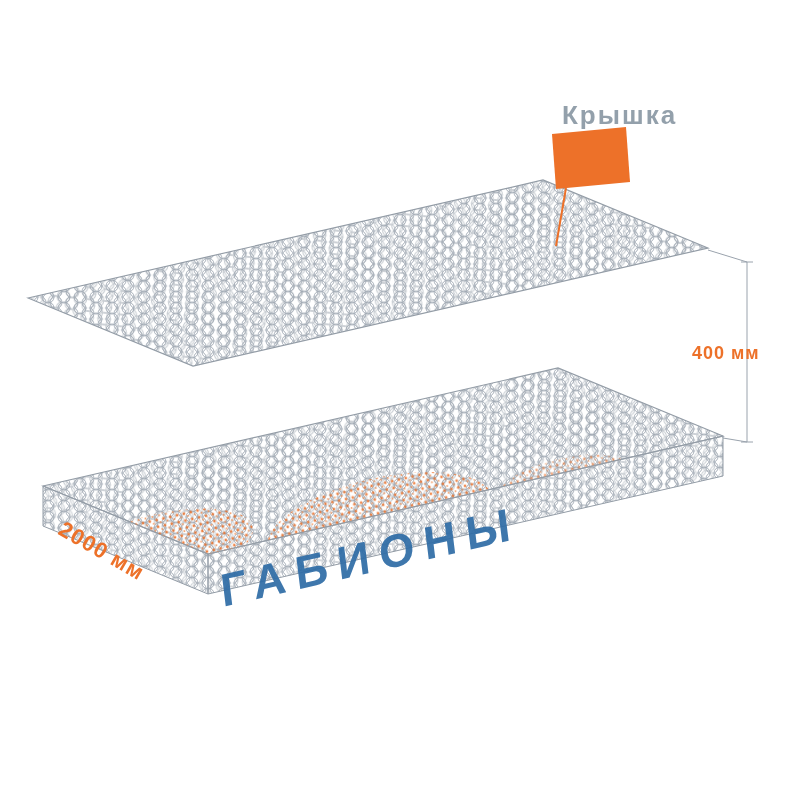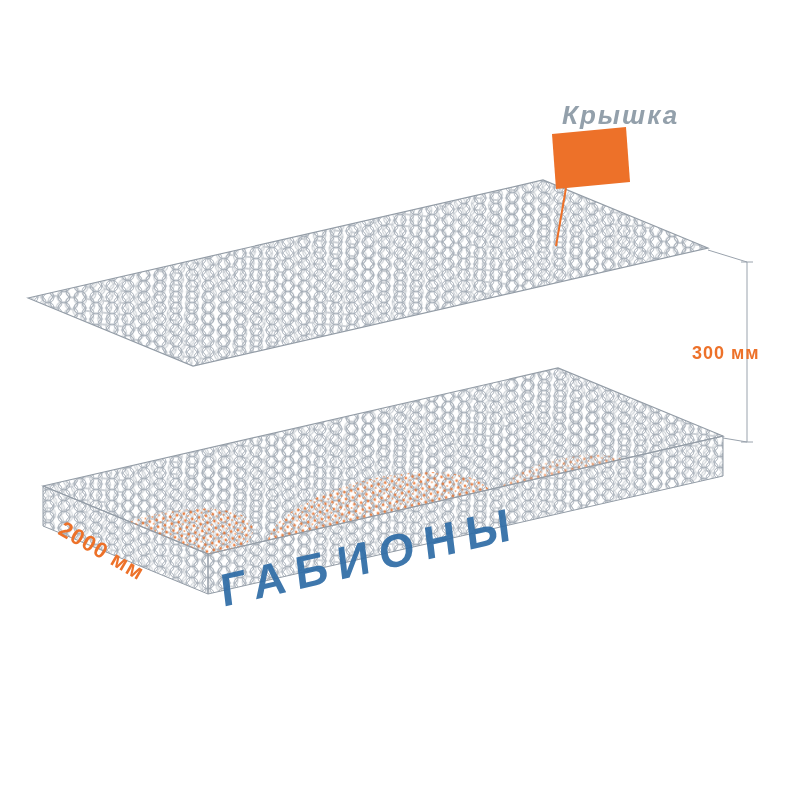--- a/index.html
+++ b/index.html
@@ -5,21 +5,20 @@
   html,body{margin:0;padding:0;}
   body{
     width:800px;height:800px;background:#ffffff;position:relative;overflow:hidden;
     font-family:"Liberation Sans", sans-serif;
   }
   .stage{position:absolute;left:0;top:0;width:800px;height:800px;}
   .txt{position:absolute;font-weight:bold;white-space:nowrap;line-height:1;}
   .callout-label{
     left:562px;top:102px;font-size:26px;letter-spacing:2px;
     color:#93a0ab;
-    font-style:italic;
   }
   .dim-height{
     left:692px;top:344px;font-size:18px;color:#ed7129;letter-spacing:1px;
   }
   .dim-length{
     left:66px;top:518px;font-size:22px;color:#ed7129;letter-spacing:1px;
     transform:rotate(30deg);transform-origin:left top;
   }
   .watermark{
     left:218px;top:568px;font-size:46px;letter-spacing:10px;
@@ -91,17 +90,17 @@
   </g>
 
   <g>
     <path d="M552,134 L626,127 L630,182 L556,189 Z" fill="#ed7129"></path>
   </g>
   <line x1="566" y1="188" x2="556" y2="246" stroke="#ed7129" stroke-width="2"></line>
 </svg>
 
 <div class="txt callout-label">Крышка</div>
 
-<div class="txt dim-height">300 мм</div>
+<div class="txt dim-height">400 мм</div>
 
 <div class="txt dim-length">2000 мм</div>
 
 <div class="txt watermark">ГАБИОНЫ</div>
 
 </body></html>

